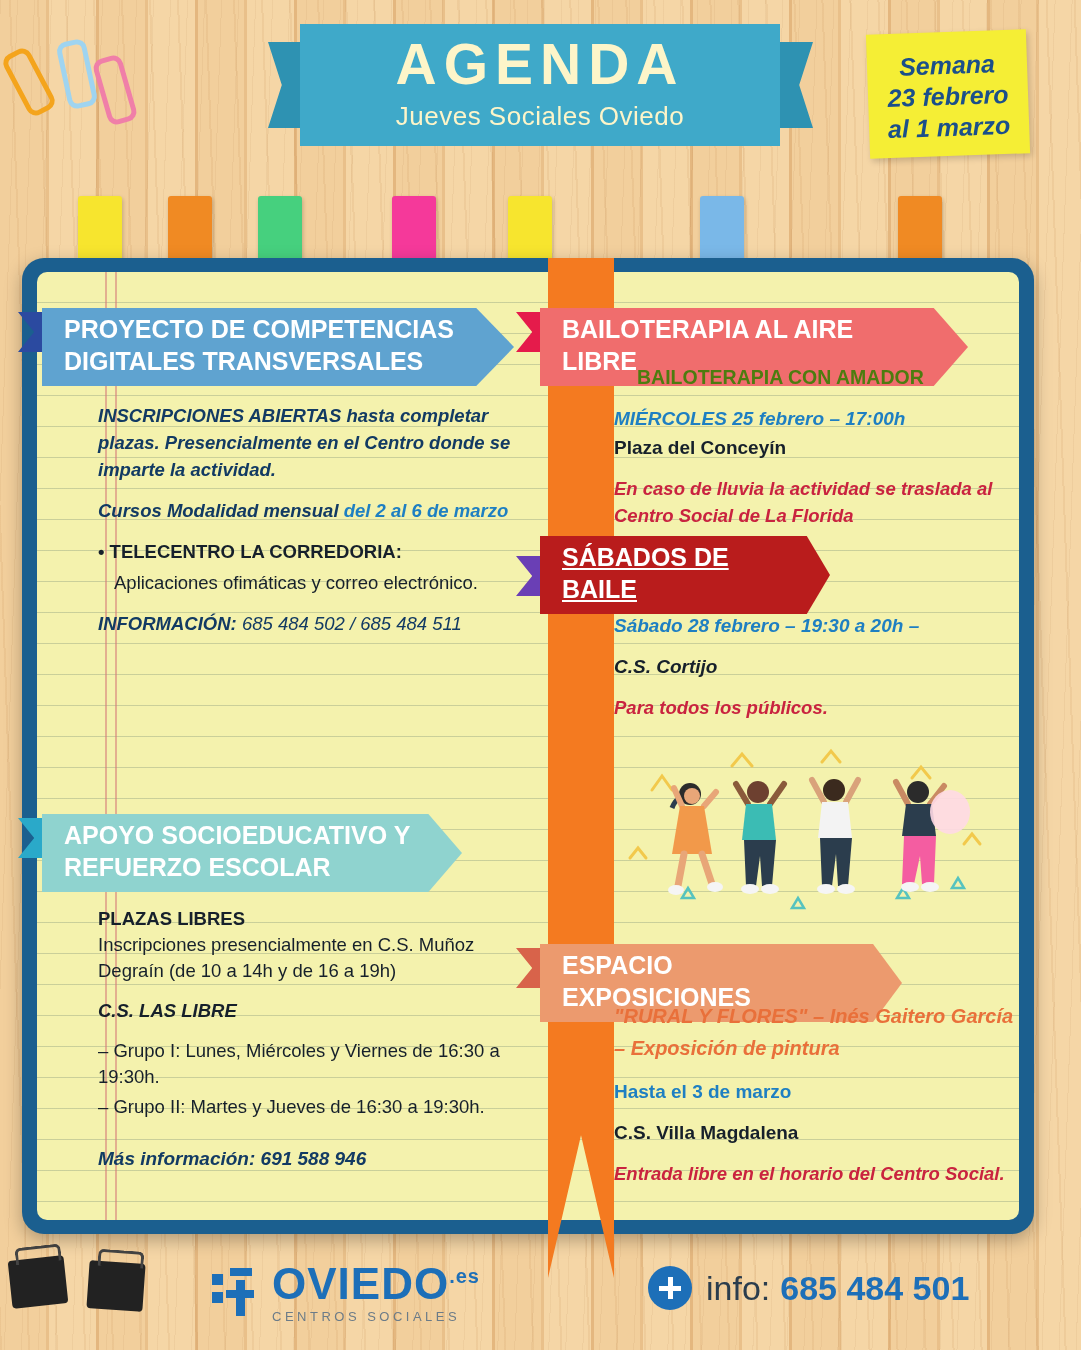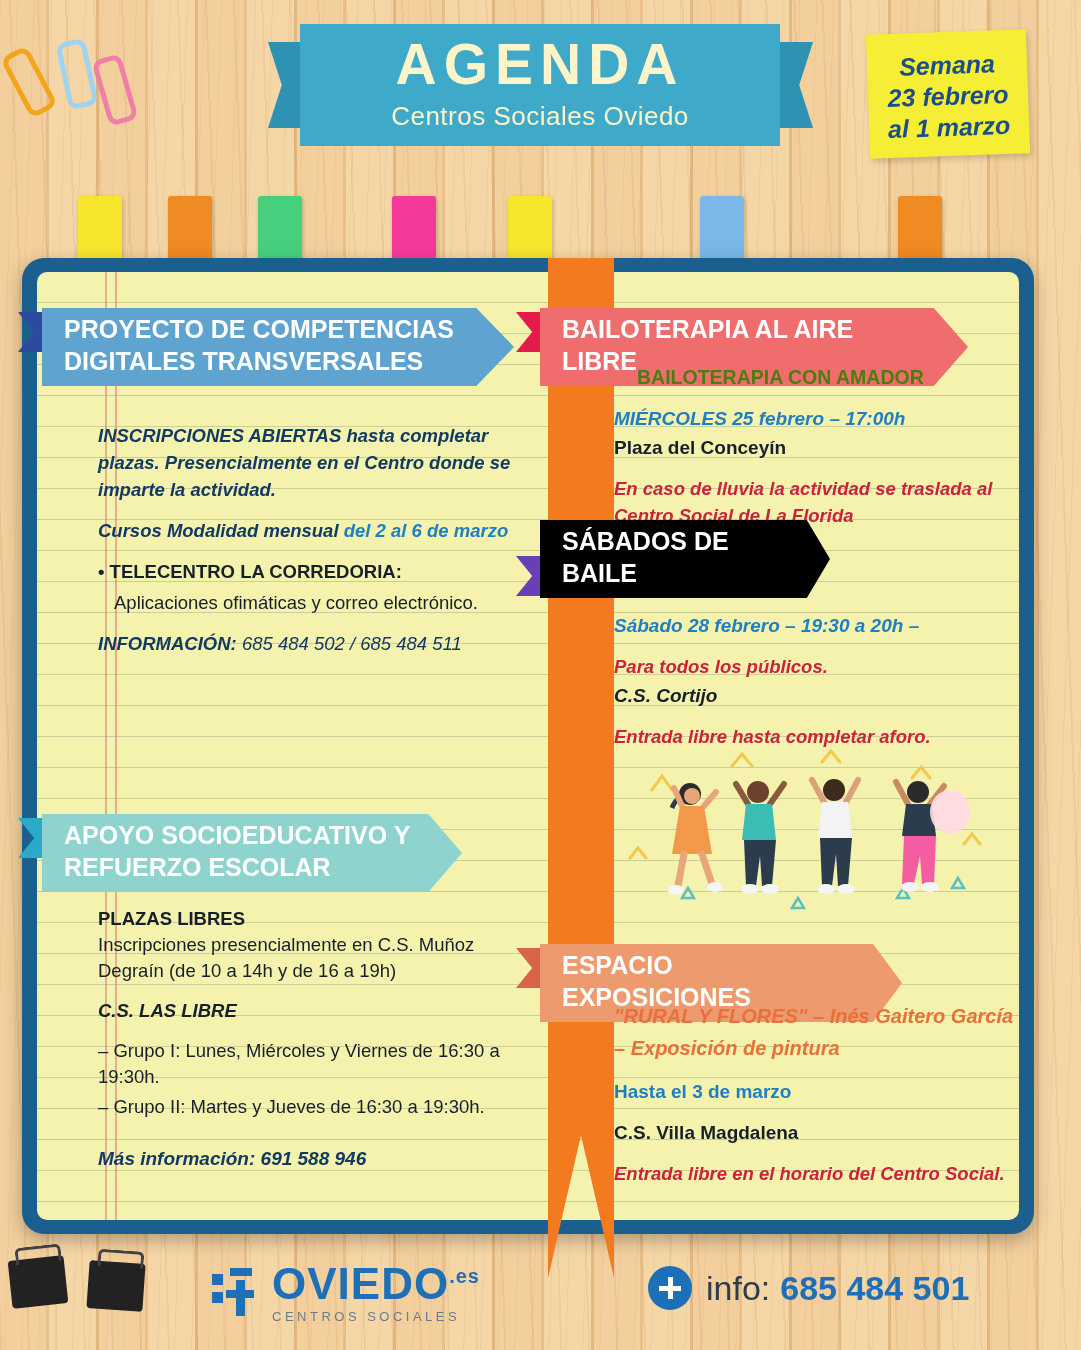--- a/index.html
+++ b/index.html
@@ -144,21 +144,21 @@
 <div class="clip c2"></div>
 <div class="clip c3"></div>
 
 <div class="binder b1"></div>
 <div class="binder b2"></div>
 
 <div class="banner-tailL"></div>
 <div class="banner-tailR"></div>
 <div class="banner-main">
   <div class="banner-title">AGENDA</div>
-  <div class="banner-sub">Centros Sociales Oviedo</div>
+  <div class="banner-sub">Jueves Sociales Oviedo</div>
 </div>
 
 <div class="week-sticker">
   <div>Semana</div>
   <div>23 febrero</div>
   <div>al 1 marzo</div>
 </div>
 
 <div class="tab t1"></div>
 <div class="tab t2"></div>
@@ -177,21 +177,21 @@
   </div>
 </div>
 
 <div class="ribbon"></div>
 
 <div class="head-notch" style="left:18px;top:312px;background:#2b4aa0;"></div>
 <div class="sec-head" style="left:42px;top:308px;width:472px;background:#5fa3d0;">
   <div>PROYECTO DE COMPETENCIAS</div>
   <div>DIGITALES TRANSVERSALES</div>
 </div>
-<div class="blk" style="left:98px;top:422px;width:430px;">
+<div class="blk" style="left:98px;top:402px;width:430px;">
   <p class="p i b navy" style="font-size:18.5px;line-height:27px;">INSCRIPCIONES ABIERTAS hasta completar plazas. Presencialmente en el Centro donde se imparte la actividad.</p>
   <p class="p" style="font-size:18.5px;line-height:27px;">
     <span class="i b navy">Cursos Modalidad mensual </span><span class="i b blue">del 2 al 6 de marzo</span>
   </p>
   <p class="p b black" style="font-size:18.5px;line-height:27px;margin-bottom:4px;">• TELECENTRO LA CORREDORIA:</p>
   <p class="p black" style="font-size:18.5px;line-height:27px;padding-left:16px;">Aplicaciones ofimáticas y correo electrónico.</p>
   <p class="p" style="font-size:18.5px;line-height:27px;">
     <span class="i b navy">INFORMACIÓN:</span>
     <span class="i navy">685 484 502 / 685 484 511</span>
   </p>
@@ -216,28 +216,27 @@
   <div>BAILOTERAPIA AL AIRE LIBRE</div>
 </div>
 <div class="blk" style="left:614px;top:364px;width:400px;">
   <p class="p b pink" style="font-size:19.5px;line-height:27px;">BAILOTERAPIA CON AMADOR</p>
   <p class="p i b blue" style="font-size:19px;line-height:27px;margin-bottom:2px;">MIÉRCOLES 25 febrero – 17:00h</p>
   <p class="p b black" style="font-size:19px;line-height:27px;">Plaza del Conceyín</p>
   <p class="p i b red" style="font-size:18.5px;line-height:27px;">En caso de lluvia la actividad se traslada al Centro Social de La Florida</p>
 </div>
 
 <div class="head-notch" style="left:516px;top:556px;background:#6a3fb5;"></div>
-<div class="sec-head" style="left:540px;top:520px;width:290px;background:#000000;">
+<div class="sec-head" style="left:540px;top:536px;width:290px;background:#b91c1c;text-decoration:underline;">
   <div>SÁBADOS DE BAILE</div>
 </div>
 <div class="blk" style="left:614px;top:612px;width:400px;">
   <p class="p i b blue" style="font-size:19px;line-height:27px;">Sábado 28 febrero – 19:30 a 20h –</p>
+  <p class="p i b black" style="font-size:19px;line-height:27px;">C.S. Cortijo</p>
   <p class="p i b red" style="font-size:18.5px;line-height:27px;margin-bottom:2px;">Para todos los públicos.</p>
-  <p class="p i b black" style="font-size:19px;line-height:27px;">C.S. Cortijo</p>
-  <p class="p i b red" style="font-size:18.5px;line-height:27px;">Entrada libre hasta completar aforo.</p>
 </div>
 
 <svg class="dancers" viewBox="0 0 374 180">
   <g stroke="#f2c94c" stroke-width="3" fill="none" stroke-linecap="round">
     <path d="M40 42 l10 -14 l10 14"></path>
     <path d="M120 18 l10 -12 l10 12"></path>
     <path d="M210 14 l9 -11 l9 11"></path>
     <path d="M300 30 l9 -11 l9 11"></path>
     <path d="M18 110 l8 -10 l8 10"></path>
     <path d="M352 96 l8 -10 l8 10"></path>

